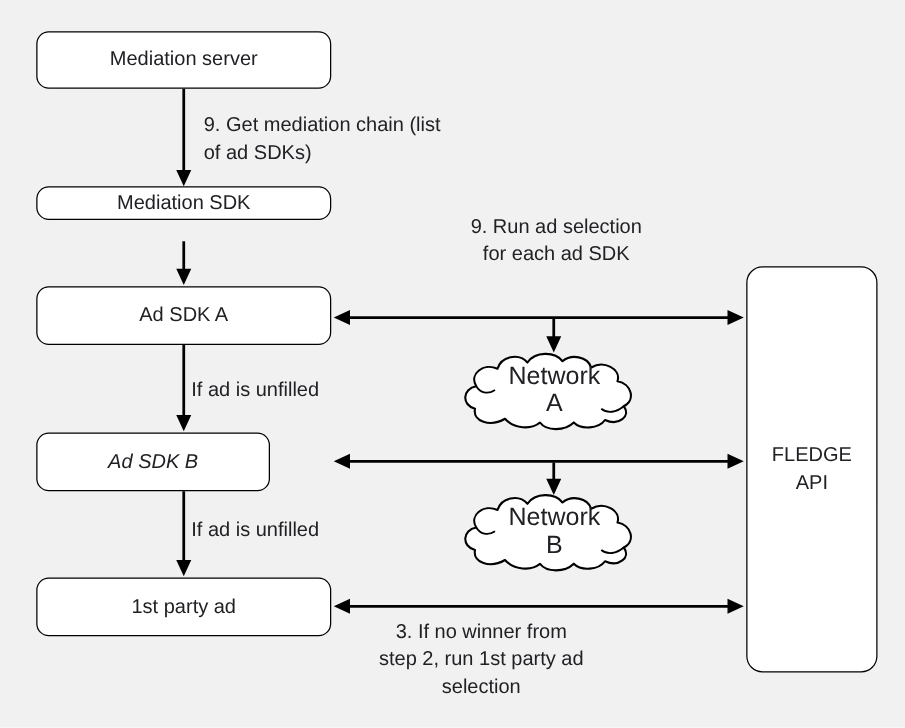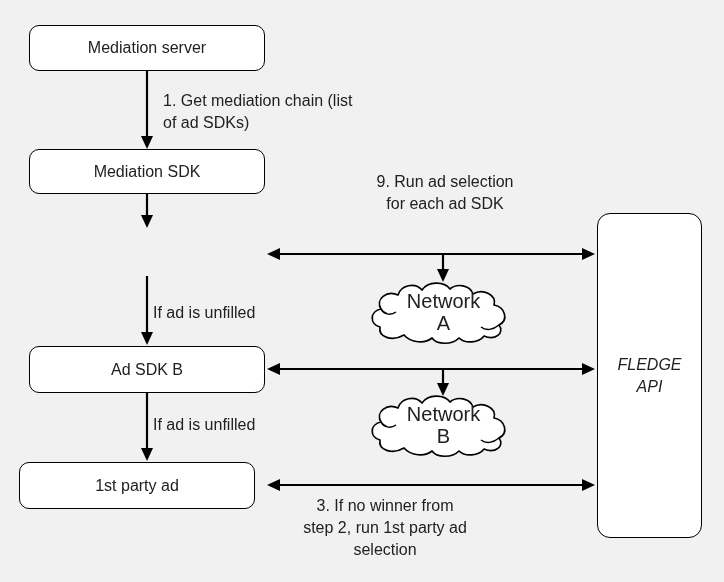--- a/index.html
+++ b/index.html
@@ -125,44 +125,47 @@
     <g>
       <line x1="443" y1="370" x2="443" y2="385"></line>
       <polygon points="437,383 449,383 443,396"></polygon>
     </g>
   </svg>
 
   <div class="node" style="left:29px; top:25px; width:236px; height:46px;">
     <span>Mediation server</span>
   </div>
 
-  <div class="node" style="left:29px; top:149px; width:236px; height:45px;">
+  <div class="node" style="left:29px; top:149px; width:236px; height:27px;">
     <span>Mediation SDK</span>
   </div>
 
+  <div class="node" style="left:29px; top:229px; width:236px; height:47px;">
+    <span>Ad SDK A</span>
+  </div>
 
-  <div class="node" style="left:29px; top:346px; width:236px; height:47px;">
+  <div class="node" style="left:29px; top:346px; width:187px; height:47px;font-style:italic;">
     <span>Ad SDK B</span>
   </div>
 
-  <div class="node" style="left:19px; top:462px; width:236px; height:47px;">
+  <div class="node" style="left:29px; top:462px; width:236px; height:47px;">
     <span>1st party ad</span>
   </div>
 
-  <div class="node tall" style="left:597px; top:213px; width:105px; height:325px;font-style:italic;">
+  <div class="node tall" style="left:597px; top:213px; width:105px; height:325px;">
     <span>FLEDGE
 API</span>
   </div>
 
   <div class="cloud-label" style="left:371px; top:290px; width:145px;">Network
 A</div>
   <div class="cloud-label" style="left:371px; top:403px; width:145px;">Network
 B</div>
 
-  <div class="label" style="left:163px; top:90px; width:235px;">1. Get mediation chain (list
+  <div class="label" style="left:163px; top:90px; width:235px;">9. Get mediation chain (list
 of ad SDKs)</div>
 
   <div class="label" style="left:360px; top:171px; width:170px; text-align:center;">9. Run ad selection
 for each ad SDK</div>
 
   <div class="label" style="left:280px; top:495px; width:210px;text-align:center;">3. If no winner from
 step 2, run 1st party ad
 selection</div>
 
   <div class="label" style="left:153px; top:302px;">If ad is unfilled</div>

